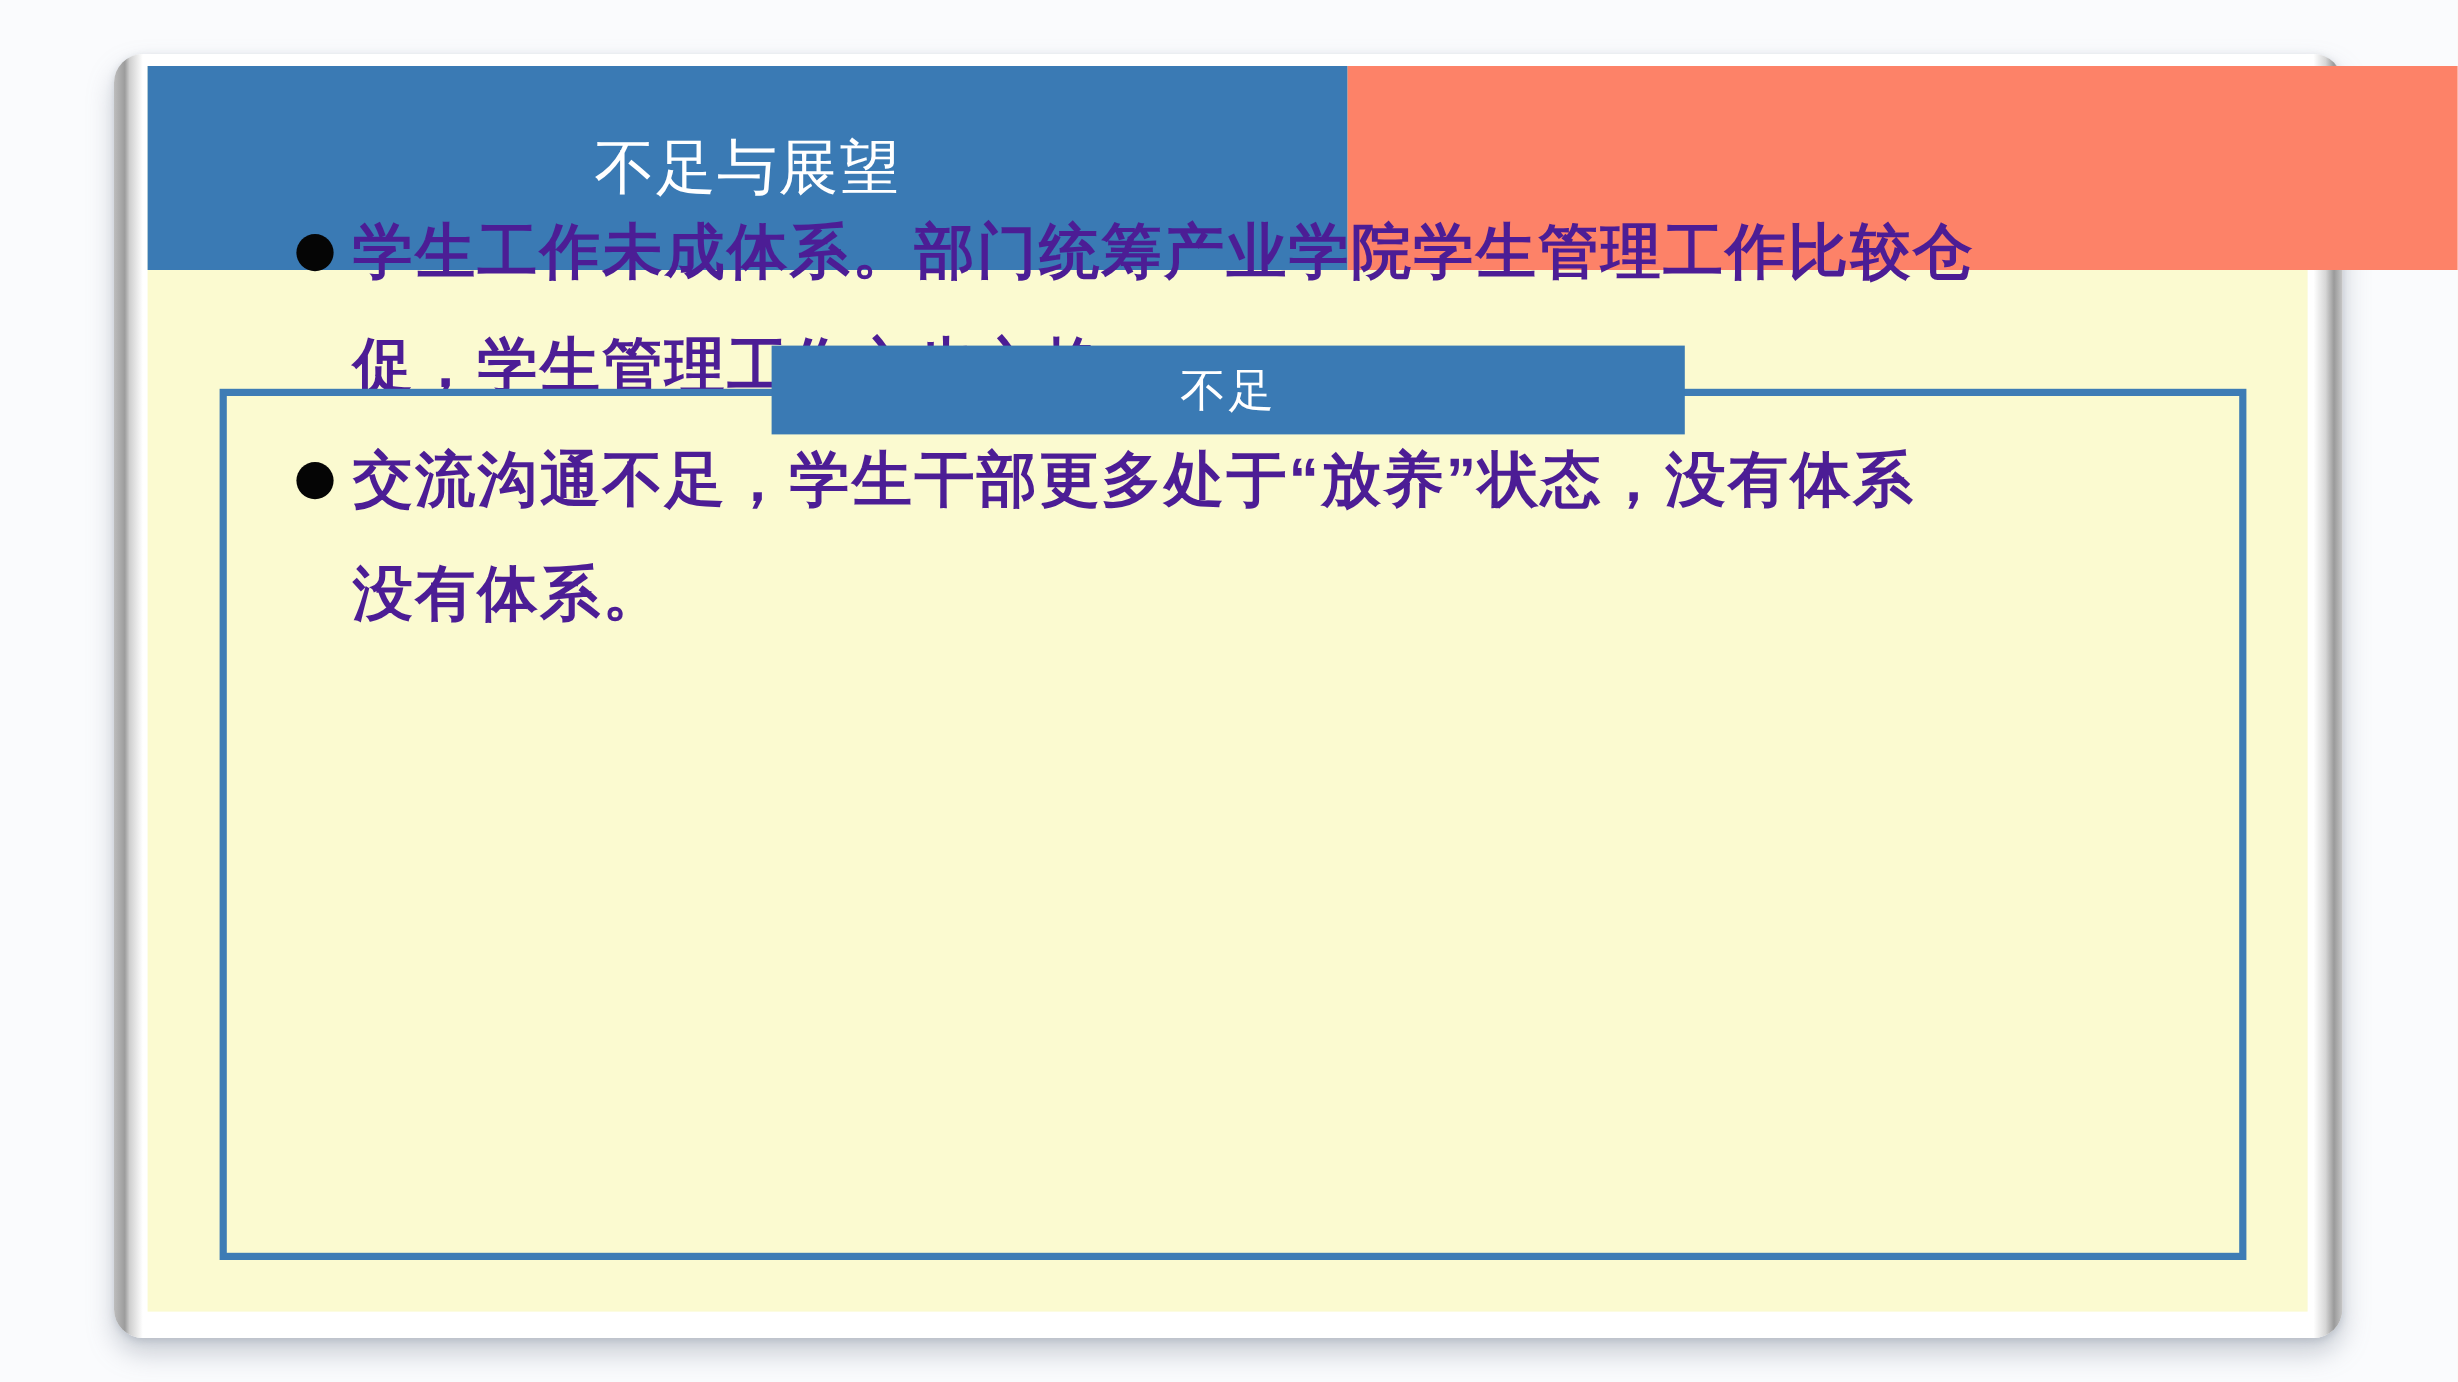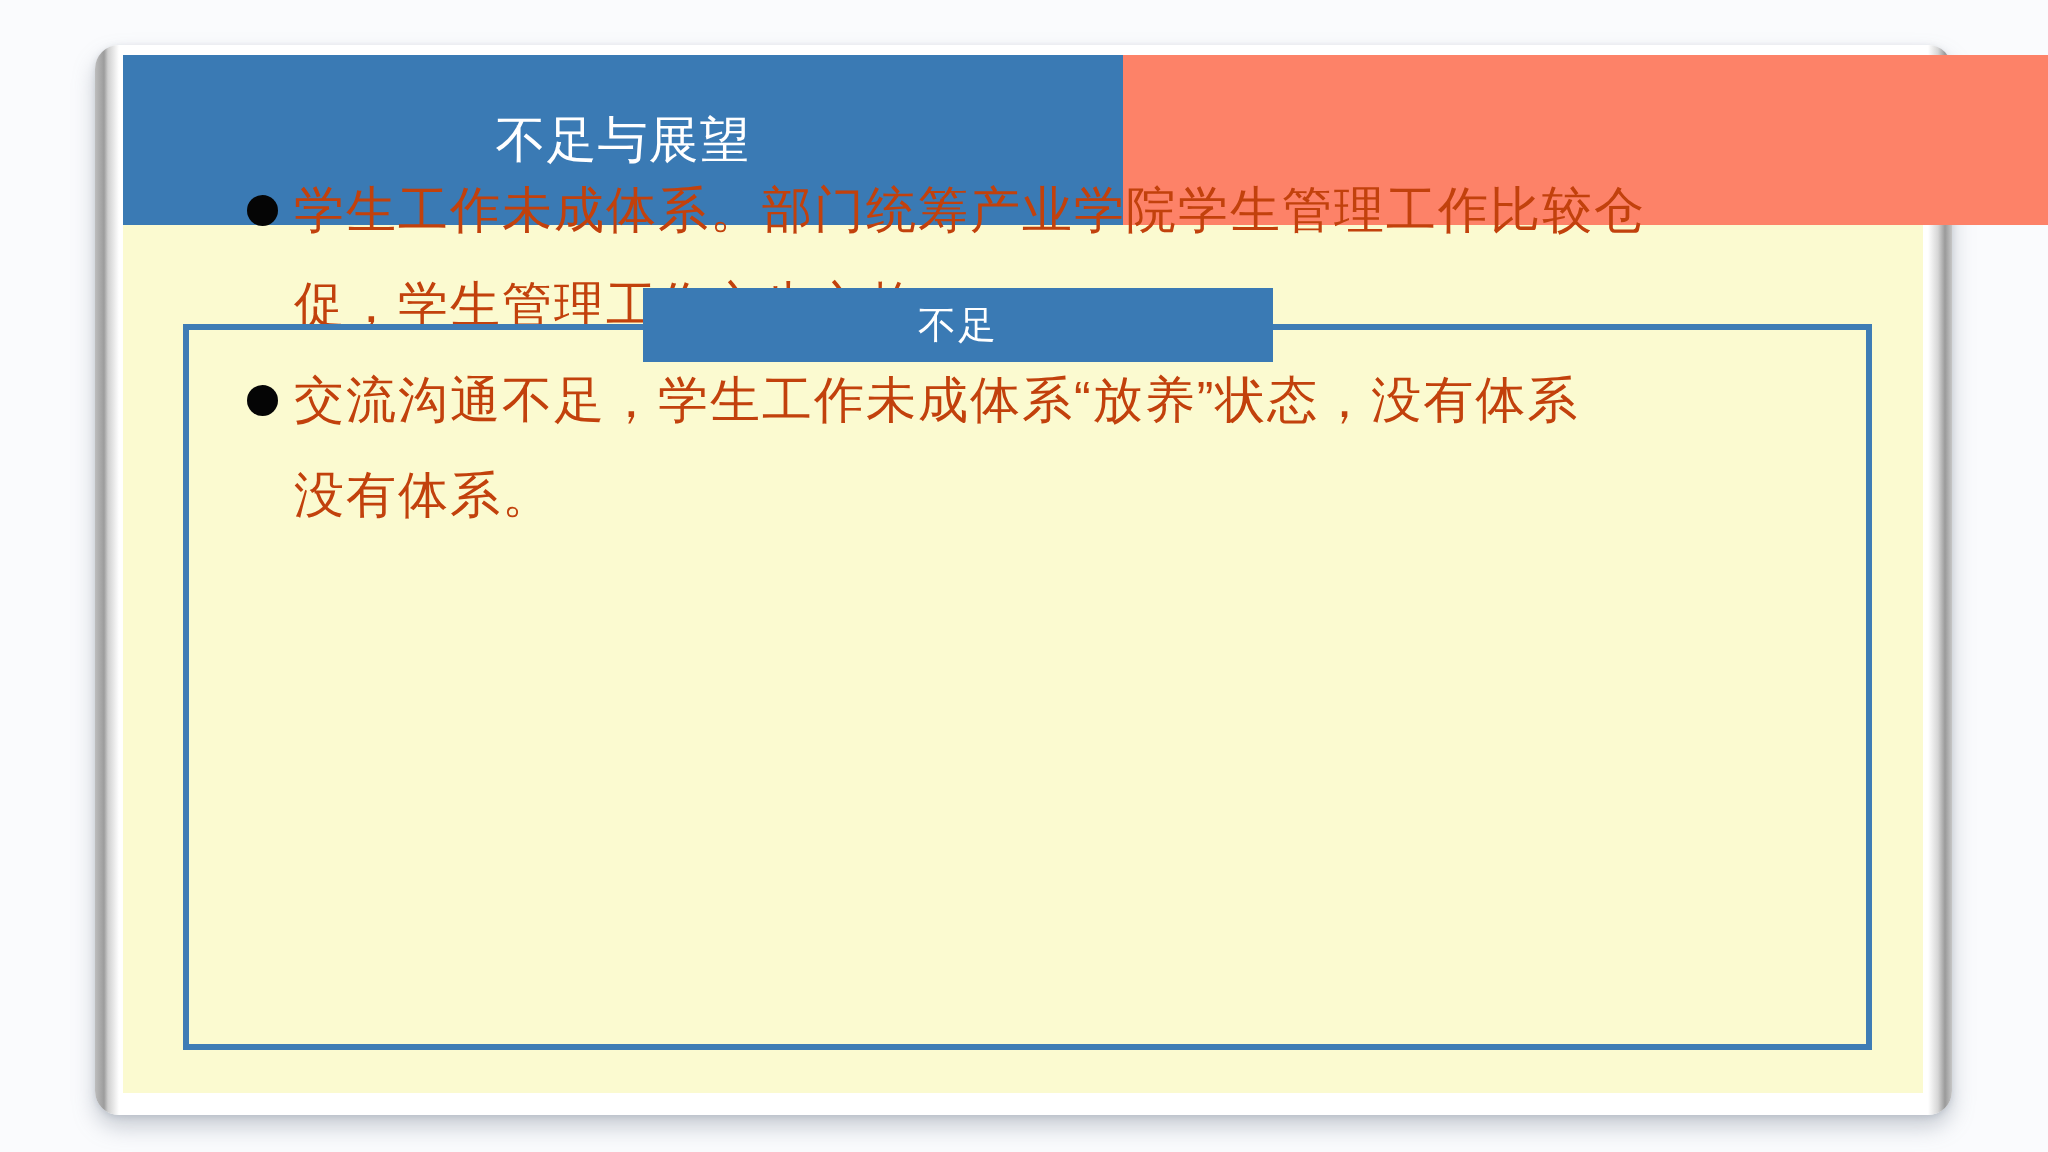--- a/index.html
+++ b/index.html
@@ -64,21 +64,21 @@
     color: #ffffff;
     font-size: 50px;
     letter-spacing: 1px;
     white-space: nowrap;
   }
   
   .banner {
     position: absolute;
     left: 520px;
     top: 233px;
-    width: 630px;
+    width: 761px;
     height: 74px;
     background: var(--header-blue);
     display: flex;
     align-items: center;
     justify-content: center;
     z-index: 3;
   }
   .banner-label {
     color: #ffffff;
     font-size: 38px;
@@ -113,22 +113,23 @@
     border-radius: 50%;
     background: #050505;
     margin-top: 32px;
     margin-right: 16px;
   }
   .lines { min-width: 0; }
   .line {
     font-size: 50px;
     line-height: 95px;
     letter-spacing: 2px;
-    color: #c2410c;
+    color: #4c1d95;
     white-space: nowrap;
+    font-weight: bold;
   }
 </style>
 </head>
 <body>
 
 <div class="stage">
   <div class="card">
     <div class="content">
 
       <div class="header">
@@ -149,21 +150,21 @@
     <span class="dot"></span>
     <div class="lines">
               <div class="line">学生工作未成体系。部门统筹产业学院学生管理工作比较仓</div>
               <div class="line">促，学生管理工作亦步亦趋。</div>
             </div>
   </div>
 
   <div class="item">
     <span class="dot"></span>
     <div class="lines">
-              <div class="line">交流沟通不足，学生工作未成体系“放养”状态，没有体系</div>
+              <div class="line">交流沟通不足，学生干部更多处于“放养”状态，没有体系</div>
               <div class="line">没有体系。</div>
             </div>
   </div>
 
 </div>
 
     </div>
   </div>
 </div>
 

